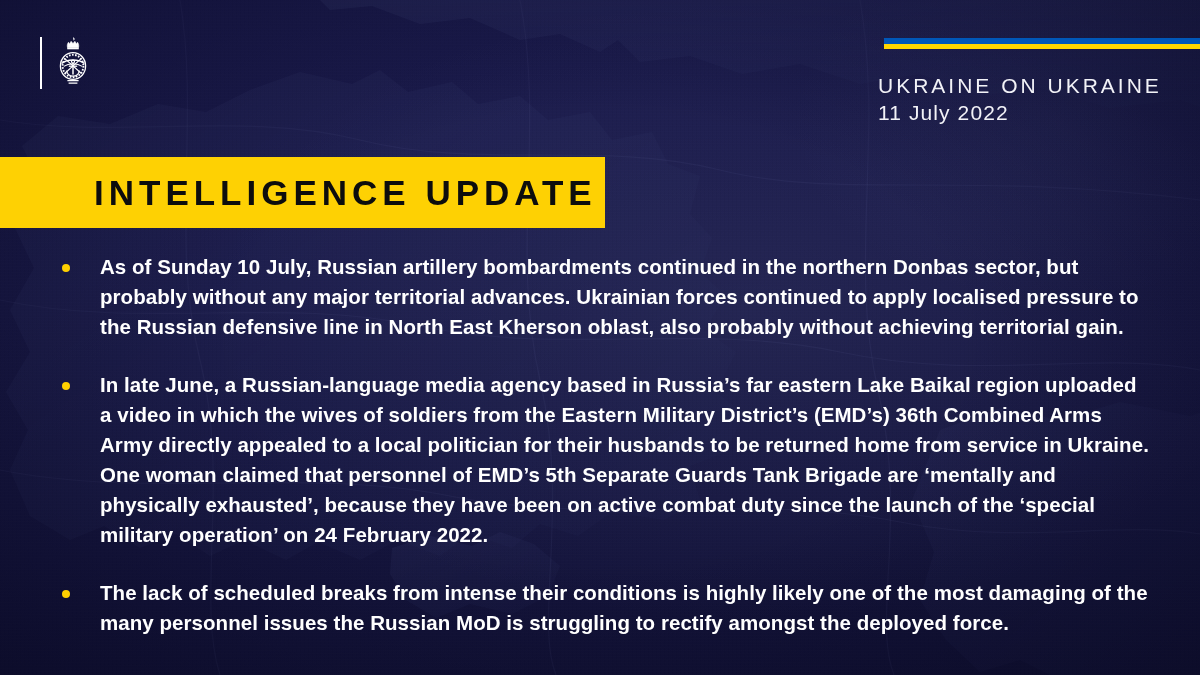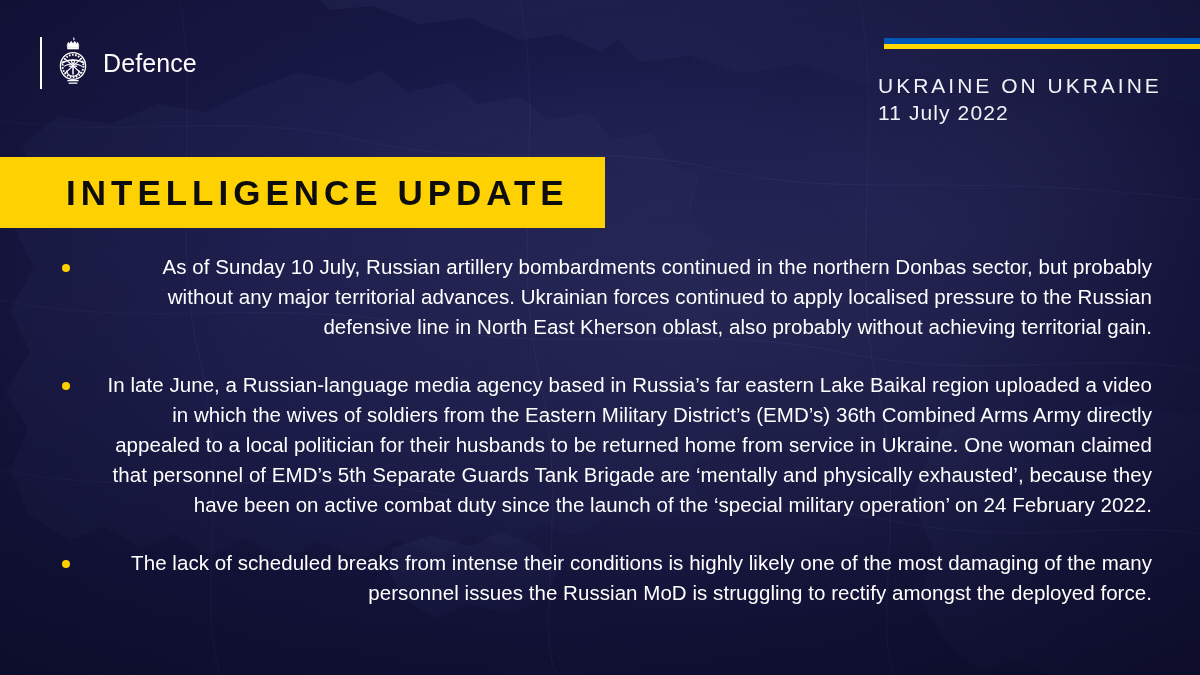--- a/index.html
+++ b/index.html
@@ -90,21 +90,21 @@
   }
 
   
   .banner {
     position:absolute; left:0; top:157px;
     width:605px; height:71px;
     background:#fed103;
     display:flex; align-items:center;
   }
   .banner-text {
-    margin-left:66px;
+    margin-left:94px;
     color:#0d0d0d;
     font-size:35px;
     font-weight:700;
     letter-spacing:5.0px;
     white-space:nowrap;
   }
 
   
   .bullets {
     position:absolute; left:62px; top:252px;
@@ -122,23 +122,23 @@
     border-radius:50%;
     background:#ffd000;
     margin-top:12px;
     margin-right:30px;
   }
   .bullet-text {
     flex:1 1 auto;
     color:#ffffff;
     font-size:20.5px;
     line-height:30px;
-    font-weight:400;
+    font-weight:700;
     letter-spacing:0.05px;
-    text-align:right;
+    text-align:left;
   }
 </style>
 </head>
 <body>
 
 <div id="poster">
 
   <div class="map-layer">
     <svg viewBox="0 0 1200 675" preserveAspectRatio="none" aria-hidden="true">
       <defs>
@@ -213,21 +213,20 @@
           <path d="M18 28v11.4" stroke-width="1.5"></path>
           <path d="M13.8 31.2h8.4" stroke-width="1.3"></path>
           <path d="M11.6 35.6c.5 3.4 3.3 5.6 6.4 5.6s5.9-2.2 6.4-5.6" stroke-width="1.3"></path>
           <circle cx="18" cy="26.6" r="1.5" stroke-width="1.2"></circle>
 
           <path d="M12.4 45.6h11.2M13.6 48.2h8.8" stroke-width="1.3"></path>
         </g>
       </svg>
     </div>
     <div class="logo-words">
-      <div>Defence</div>
     </div>
   </div>
 
   <div class="flag-bar">
     <div class="flag-blue" style="background: rgb(0, 87, 184);"></div>
     <div class="flag-yellow" style="background: rgb(255, 215, 0);"></div>
   </div>
 
   <div class="update-title">UKRAINE ON UKRAINE</div>
   <div class="update-date">11 July 2022</div>

